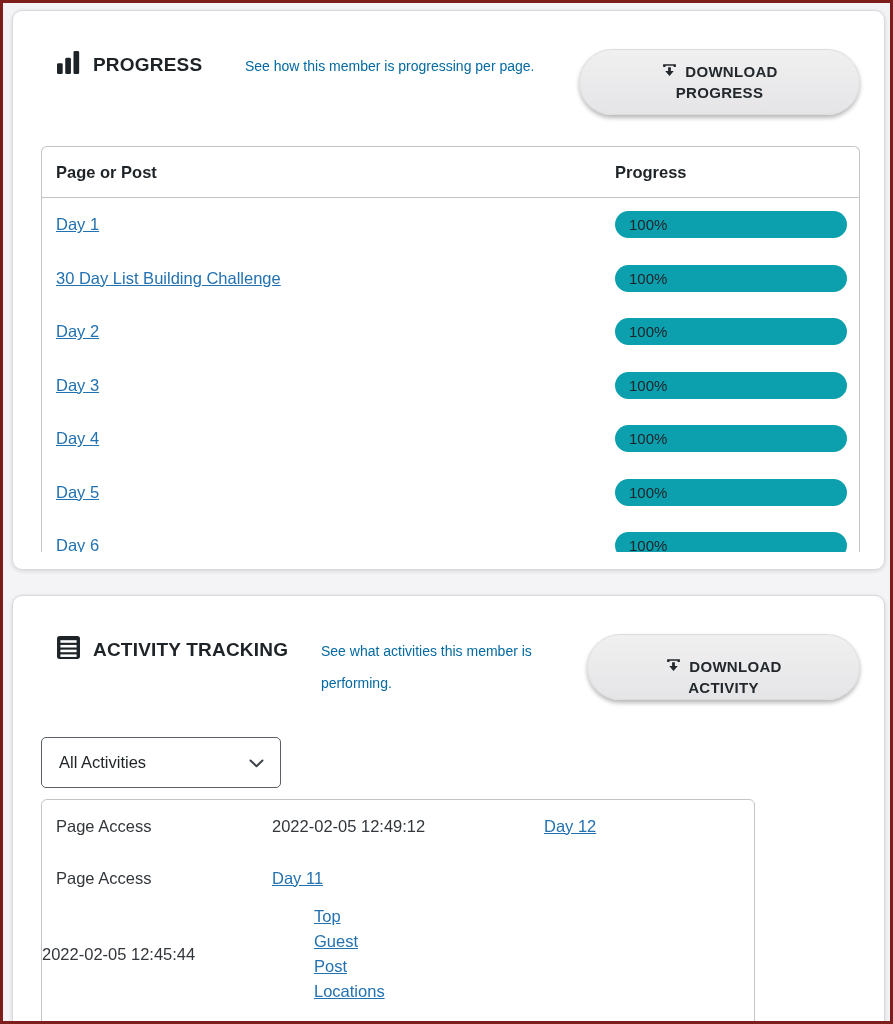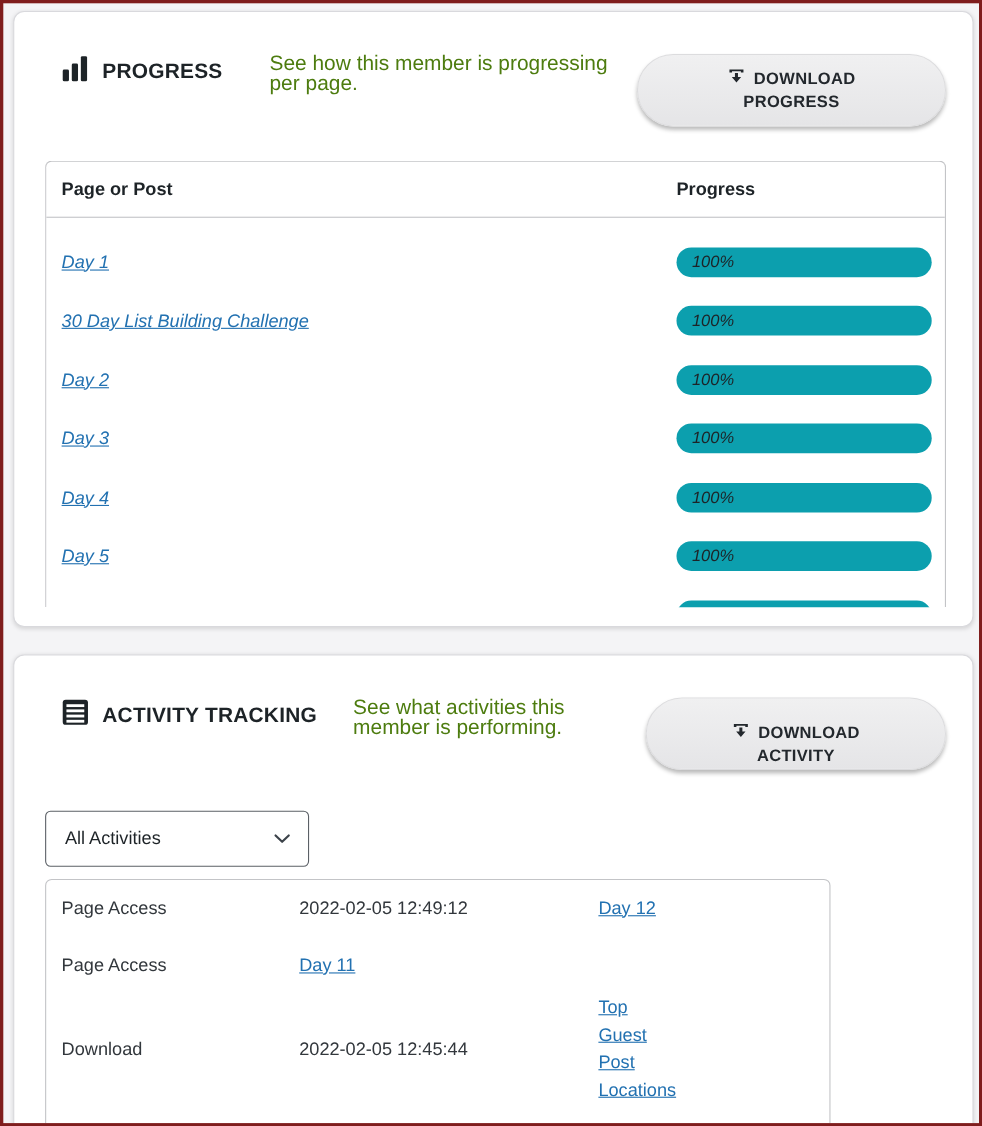--- a/index.html
+++ b/index.html
@@ -14,21 +14,21 @@
     box-shadow:0 1px 4px rgba(0,0,0,.13);box-sizing:border-box;overflow:hidden;
   }
   .card.progress{top:7px;height:560px;}
   .card.activity{top:592px;height:470px;}
 
   .card-header{display:flex;align-items:flex-start;padding:38px 24px 0 42px;}
   .title-group{flex:none;display:flex;align-items:center;gap:11px;}
   .card.progress .title-group{width:190px;}
   .card.activity .title-group{width:266px;}
   .section-title{font-size:19px;line-height:25px;font-weight:700;color:#1d2327;letter-spacing:.2px;white-space:nowrap;}
-  .section-desc{font-size:19px;line-height:18px;color:#4d7c0f;margin-right:auto;margin-top:1px;}
+  .section-desc{font-size:14px;line-height:32px;color:#0369a1;margin-right:auto;margin-top:1px;}
   .card.progress .section-desc{width:330px;}
   .card.activity .section-desc{width:262px;}
 
   .dl-btn{
     flex:none;min-height:66px;border-radius:34px;box-sizing:border-box;
     background:linear-gradient(#f0f0f1,#e5e5e7);
     border:1px solid #dcdcde;
     box-shadow:0 3px 4px rgba(0,0,0,.28);
     display:flex;align-items:center;justify-content:center;
     font-size:15px;line-height:21px;font-weight:600;letter-spacing:.3px;color:#23282d;
@@ -41,21 +41,21 @@
 
   
   .ptable{
     margin:31px 15px 0 28px;width:819px;height:406px;box-sizing:border-box;
     border:1px solid #c3c4c7;border-bottom:none;border-radius:6px 6px 0 0;overflow:hidden;
   }
   .ptable-header{display:flex;align-items:center;height:50px;border-bottom:1px solid #c3c4c7;
     font-size:16.5px;font-weight:700;color:#1d2327;}
   .ph1{width:573px;padding-left:14px;box-sizing:border-box;}
   .ph2{flex:1;}
-  .prow{display:flex;align-items:flex-end;height:53.5px;font-style:italic;}
+  .prow{display:flex;align-items:center;height:53.5px;}
   .pc1{width:573px;padding-left:14px;box-sizing:border-box;}
   .pc2{flex:1;padding-right:12px;}
   .tlink{color:#2271b1;text-decoration:underline;font-size:16.5px;line-height:25px;cursor:pointer;}
   .pbar{height:27px;border-radius:14px;background:#0c9fae;display:flex;align-items:center;
     padding-left:14px;box-sizing:border-box;}
   .pbar span{font-size:15px;color:#1d2327;}
 
   
   .filter-select{
     margin:37px 0 0 28px;width:240px;height:51px;box-sizing:border-box;
@@ -202,21 +202,20 @@
             <div class="ac2">2022-02-05 12:49:12</div>
             <div class="ac3"><a class="tlink">Day 12</a></div>
             <div class="ac4"></div>
           </div>
           <div class="arow">
             <div class="ac1">Page Access</div>
             <div class="ac3"><a class="tlink">Day 11</a></div>
             <div class="ac4"></div>
           </div>
           <div class="arow">
-            <div class="ac1">Download</div>
             <div class="ac2">2022-02-05 12:45:44</div>
             <div class="ac3"><a class="tlink">Top Guest Post Locations</a></div>
           </div>
         </div>
     </div>
   </section>
 
 </div>
 
 </body></html>

